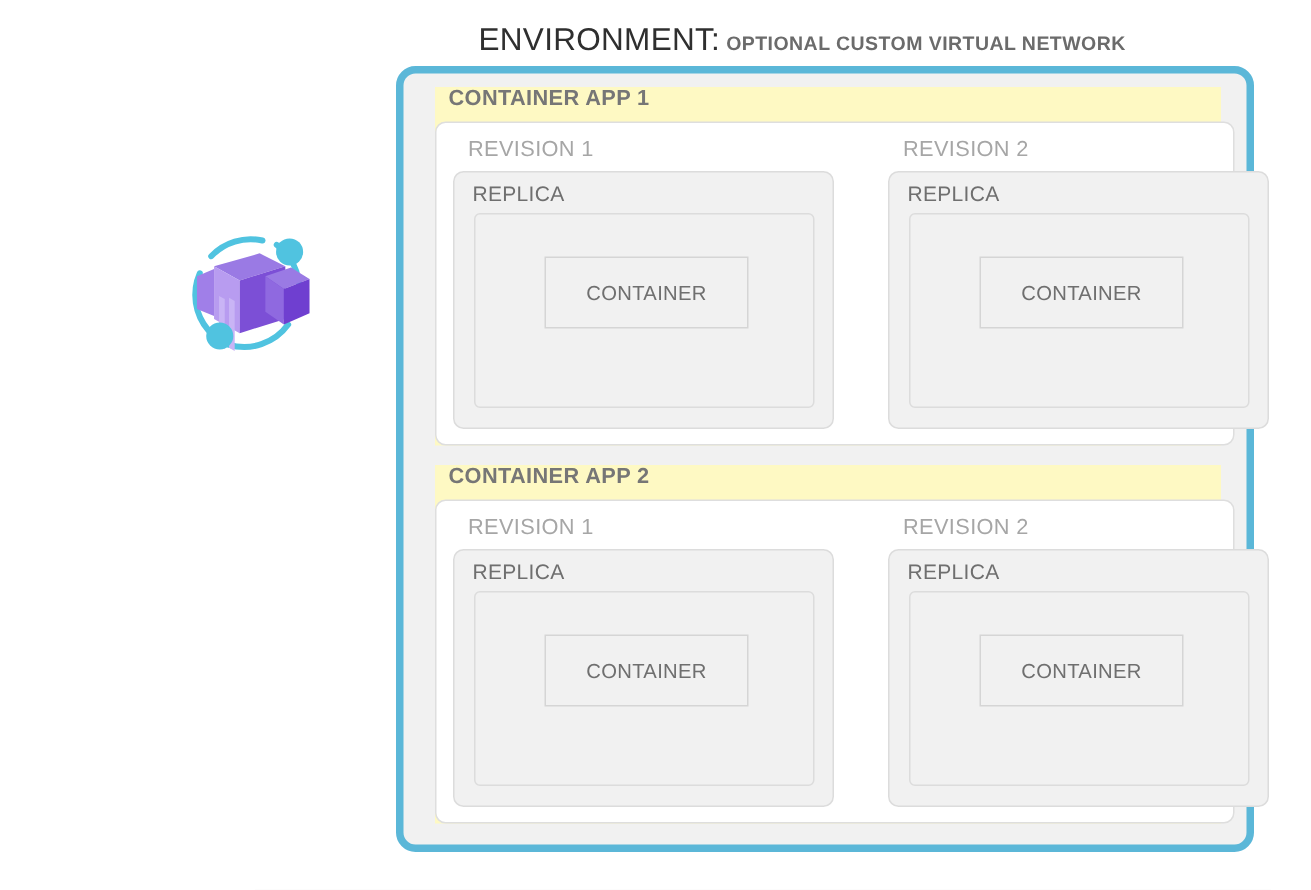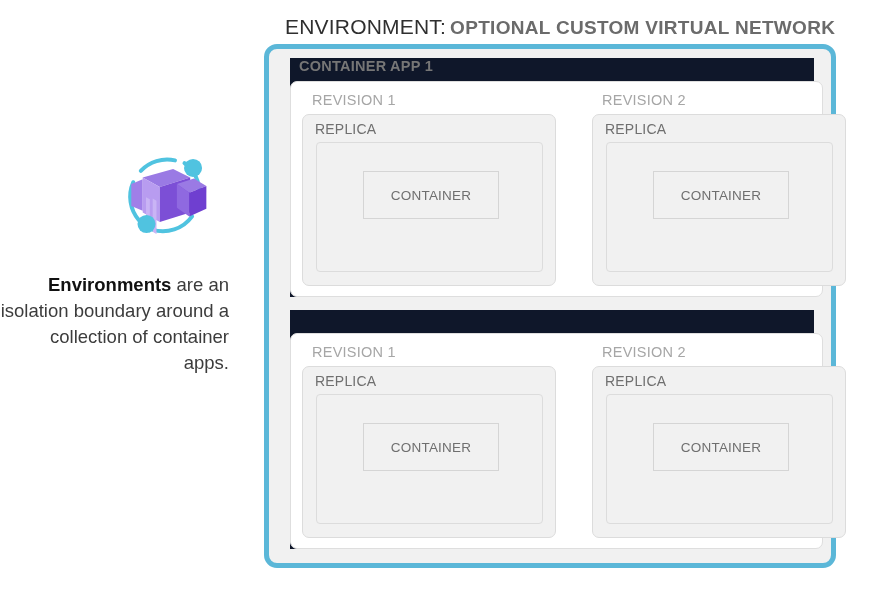--- a/index.html
+++ b/index.html
@@ -55,23 +55,24 @@
     position: absolute;
     left: 285px;
     top: 15px;
     white-space: nowrap;
   }
   .env-heading .env-title {
     font-size: 21px;
     font-weight: normal;
     color: #2f2f2f;
     letter-spacing: 0.2px;
+    margin-left: 34px;
   }
   .env-heading .env-subtitle {
-    font-size: 19px;
+    font-size: 13px;
     font-weight: bold;
     color: #6b6b6b;
     letter-spacing: 0.3px;
     margin-left: 4px;
   }
 
   
   .environment {
     position: absolute;
     left: 264px;
@@ -83,21 +84,21 @@
     border-radius: 13px;
     background: #f1f1f1;
   }
 
   
   .container-app {
     position: absolute;
     left: 21px;
     width: 524px;
     box-sizing: border-box;
-    background: #0f172a;
+    background: #fef9c3;
   }
   .container-app.app-1 { top: 9px;  height: 239px; }
   .container-app.app-2 { top: 261px; height: 239px; }
 
   .app-label {
     position: absolute;
     left: 9px;
     top: 0px;
     font-size: 14.5px;
     font-weight: bold;
@@ -220,23 +221,20 @@
 
       <polygon points="62,38 75,47 75,72 62,63" fill="#8f69e0"></polygon>
 
       <polygon points="75,47 93,40 93,64 75,72" fill="#6f3fd0"></polygon>
 
       <circle cx="79" cy="21" r="9.5" fill="#50c3e0"></circle>
       <circle cx="30" cy="80" r="9.5" fill="#50c3e0"></circle>
     </svg>
   </div>
 
-  <div class="caption">
-    <span class="strong">Environments</span><span> are an isolation boundary around a collection of container apps.</span>
-  </div>
 
 </div>
 
 <div class="env-heading">
   <span class="env-title">ENVIRONMENT:</span><span class="env-subtitle">OPTIONAL CUSTOM VIRTUAL NETWORK</span>
 </div>
 
 <div class="environment">
 
   <div class="container-app app-1">
@@ -264,20 +262,21 @@
               <span class="container-text">CONTAINER</span>
             </div>
           </div>
         </div>
       </div>
 
     </div>
   </div>
 
   <div class="container-app app-2">
+    <div class="app-label">CONTAINER APP 2</div>
     <div class="app-body">
 
       <div class="revision rev-left">
         <div class="revision-label">REVISION 1</div>
         <div class="replica">
           <div class="replica-label">REPLICA</div>
           <div class="replica-inner">
             <div class="container-box">
               <span class="container-text">CONTAINER</span>
             </div>

